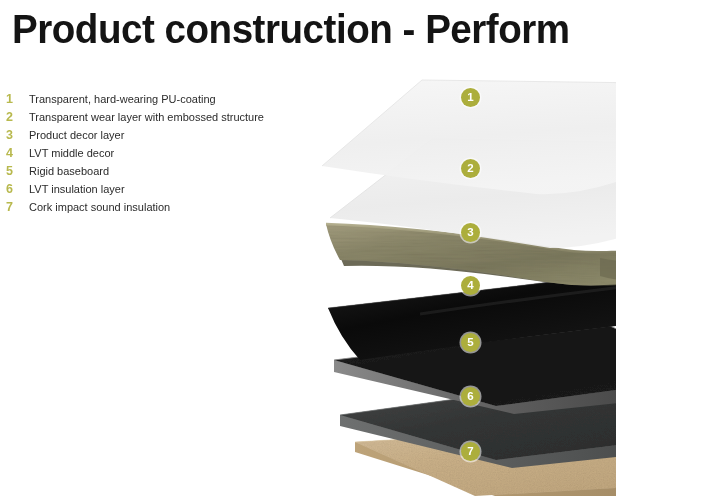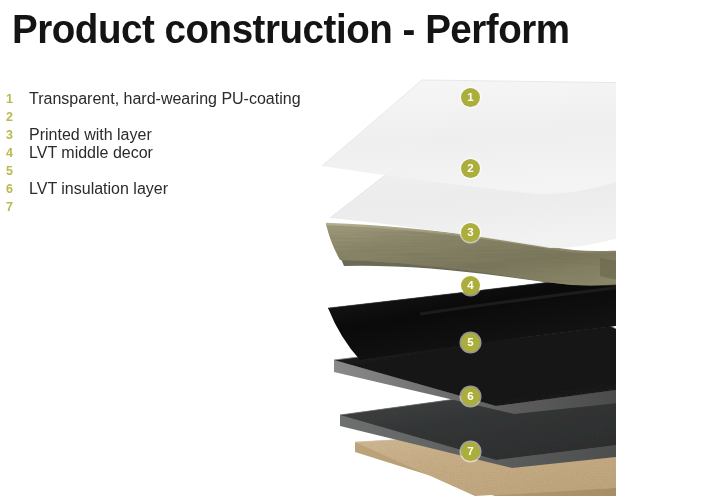--- a/index.html
+++ b/index.html
@@ -55,21 +55,21 @@
     width: 12px;
     text-align: left;
     font-size: 12.5px;
     font-weight: bold;
     color: #b8b94e;
   }
   .legend-text {
     position: absolute;
     left: 29px;
     top: 0;
-    font-size: 16px;
+    font-size: 11px;
     color: #2b2b2b;
   }
 
   
   #diagram {
     position: absolute;
     left: 300px;
     top: 70px;
     width: 422px;
     height: 426px;
@@ -262,40 +262,43 @@
 
   <div id="legend">
 
     <div class="legend-row">
       <span class="legend-num">1</span>
       <span class="legend-text">Transparent, hard-wearing PU-coating</span>
     </div>
 
     <div class="legend-row">
       <span class="legend-num">2</span>
+      <span class="legend-text">Transparent wear layer with embossed structure</span>
     </div>
 
     <div class="legend-row">
       <span class="legend-num">3</span>
-      <span class="legend-text">Printed with layer</span>
+      <span class="legend-text">Product decor layer</span>
     </div>
 
     <div class="legend-row">
       <span class="legend-num">4</span>
       <span class="legend-text">LVT middle decor</span>
     </div>
 
     <div class="legend-row">
       <span class="legend-num">5</span>
+      <span class="legend-text">Rigid baseboard</span>
     </div>
 
     <div class="legend-row">
       <span class="legend-num">6</span>
       <span class="legend-text">LVT insulation layer</span>
     </div>
 
     <div class="legend-row">
       <span class="legend-num">7</span>
+      <span class="legend-text">Cork impact sound insulation</span>
     </div>
 
   </div>
 
 </div>
 
 </body></html>

